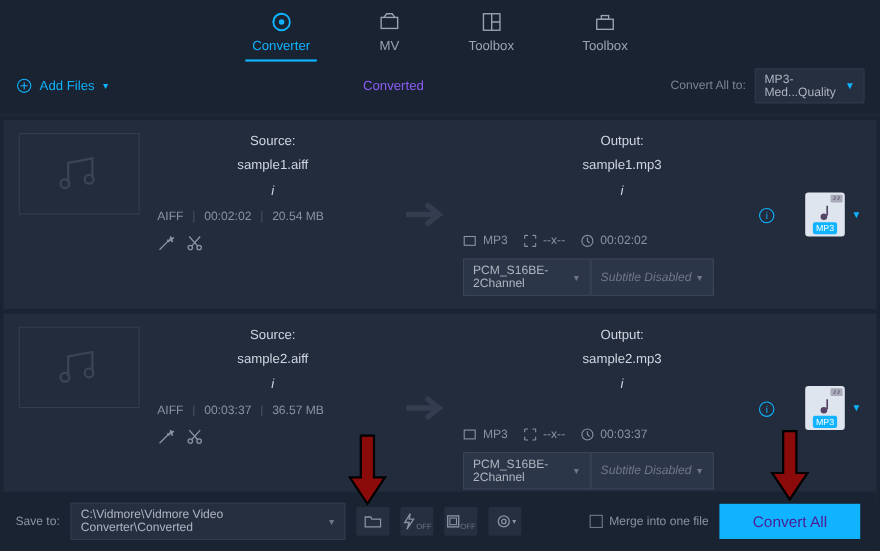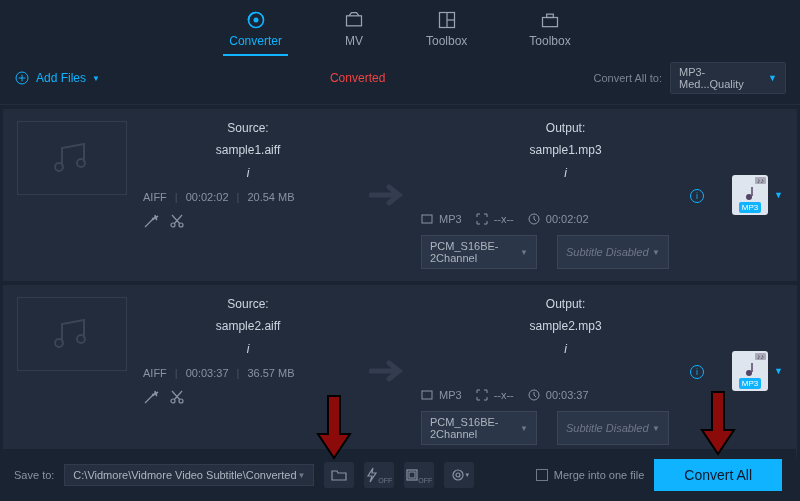--- a/index.html
+++ b/index.html
@@ -30,21 +30,21 @@
     padding: 6px 14px 10px;
     border-bottom: 1px solid #232d3d;
   }
   .add-files {
     display: flex; align-items: center; gap: 6px;
     color: #0fb3ff; cursor: pointer; font-size: 12px;
   }
   .subtabs {
     display: flex; gap: 30px; margin-left: 230px;
   }
-  .subtab { cursor: pointer; color: #ef4444; }
+  .subtab { cursor: pointer; color: #8b5cf6; }
   .subtab.active {
     background: #2b3648; color: #cfd6e1;
     padding: 4px 14px; border-radius: 12px;
   }
   .convert-all-to {
     margin-left: auto; display: flex; align-items: center; gap: 8px;
     font-size: 11px; color: #7b8494;
   }
   .dropdown {
     display: flex; align-items: center; justify-content: space-between;
@@ -69,21 +69,21 @@
   .left-col { width: 210px; display: flex; flex-direction: column; gap: 10px; }
   .source-line, .output-line { display: flex; align-items: center; gap: 8px; color: #cfd6e1; font-size: 12px; flex-direction: column; }
   .meta-line { display: flex; align-items: center; gap: 8px; color: #8a93a3; font-size: 11px; }
   .sep { color: #4a5366; }
   .icon-row { display: flex; gap: 10px; color: #8a93a3; }
   .icon-btn { cursor: pointer; width: 16px; height: 16px; display:flex; align-items:center; justify-content:center; }
   .arrow-col { display: flex; align-items: center; color: #333d4f; }
   .right-col { flex: 1; display: flex; flex-direction: column; gap: 10px; }
   .out-meta { display: flex; align-items: center; gap: 14px; font-size: 11px; color: #8a93a3; }
   .out-meta .label { display:flex; align-items:center; gap:6px; }
-  .out-selects { display: flex; gap: 20px; }
+  .out-selects { display: flex; gap: 0; }
   .select-box {
     background: #2b3648; border: 1px solid #3a4557;
     padding: 4px 8px; font-size: 11px; color: #aeb5c0;
     display: flex; align-items: center; justify-content: space-between;
     cursor: pointer;
   }
   .select-box.sm { width: 116px; }
   .select-box.md { width: 112px; color:#6f7889;font-style:italic;}
   .tri { font-size: 8px; color: #6f7889; }
   .info-icon { color: #0fb3ff; margin-left: auto; margin-right: 6px; cursor:pointer; border:1.2px solid #0fb3ff; border-radius:50%; width:14px; height:14px; display:flex; align-items:center; justify-content:center; font-size:9px;}
@@ -114,21 +114,21 @@
   .tool-btn {
     width: 30px; height: 26px; background:#252f40;
     display:flex; align-items:center; justify-content:center;
     cursor:pointer; border-radius:2px; color:#8a93a3;
   }
   .tool-btn svg { width:16px; height:16px; }
   .sub { font-size:7px; color:#6f7889; position:relative; top:5px; left:-2px;}
   .merge { display:flex; align-items:center; gap:6px; margin-left:auto; font-size:11px; color:#8a93a3; cursor:pointer; }
   .merge .box { width:12px; height:12px; border:1px solid #6f7889; }
   .convert-btn {
-    background:#0fb3ff; color:#0f172a; font-size:14px;
+    background:#0fb3ff; color:#4c1d95; font-size:14px;
     padding: 8px 30px; cursor:pointer; border:none;
   }
   
   .ann-arrow {
     position:absolute; width:36px; height:66px;
     pointer-events:none;
   }
   .ann-arrow svg { width:100%; height:100%; }
 </style>
 </head>
@@ -175,21 +175,21 @@
         <line x1="7" y1="12" x2="17" y2="12" stroke="#0fb3ff" stroke-width="1.5"></line>
       </svg>
     <span>Add Files</span>
     <span style="font-size:8px;">▼</span>
   </div>
   <div class="subtabs">
     <div class="subtab">Converted</div>
   </div>
   <div class="convert-all-to">
     <span>Convert All to:</span>
-    <div class="dropdown" style="width:116px;">
+    <div class="dropdown" style="width:100px;">
       <span>MP3-Med...Quality</span>
       <span class="chev">▼</span>
     </div>
   </div>
 </div>
 
 <div class="file-row">
   <div class="thumb">
     <svg width="48" height="40" viewBox="0 0 48 40">
         <path d="M14 28 L14 10 L36 6 L36 24" fill="none" stroke="#3a4557" stroke-width="2"></path>
@@ -371,21 +371,21 @@
         </svg>
       <span class="tag">MP3</span>
     </div>
     <span class="format-caret">▼</span>
   </div>
 </div>
 
 <div class="bottom">
   <span class="save-to">Save to:</span>
   <div class="path-box">
-    <span>C:\Vidmore\Vidmore Video Subtitle\Converted</span>
+    <span>C:\Vidmore\Vidmore Video Converter\Converted</span>
     <span class="tri">▼</span>
   </div>
   <div class="tool-btn">
     <svg viewBox="0 0 16 16">
         <path d="M1 4 L6 4 L7 6 L15 6 L15 13 L1 13 Z" fill="none" stroke="#8a93a3" stroke-width="1.2"></path>
       </svg>
   </div>
   <div class="tool-btn">
     <svg viewBox="0 0 16 16">
         <path d="M9 1 L4 9 L8 9 L6 15 L12 6 L8 6 Z" fill="none" stroke="#8a93a3" stroke-width="1.2"></path>

